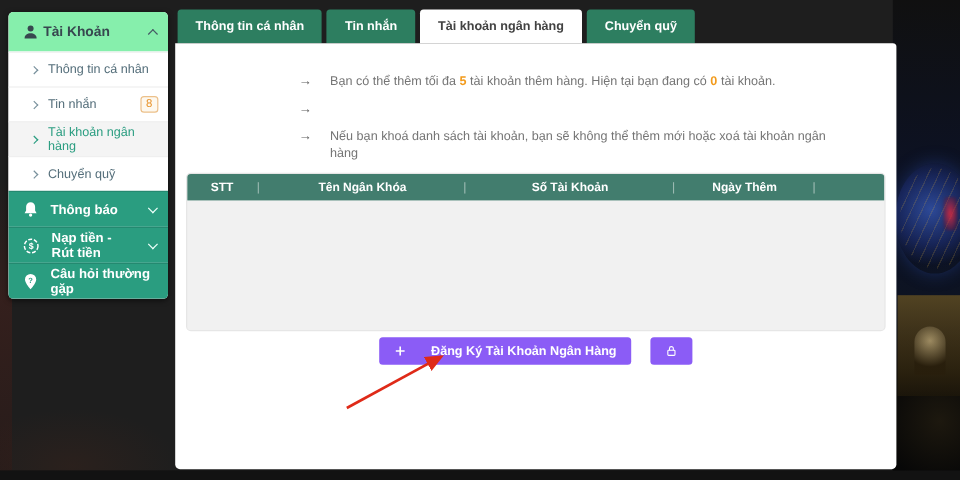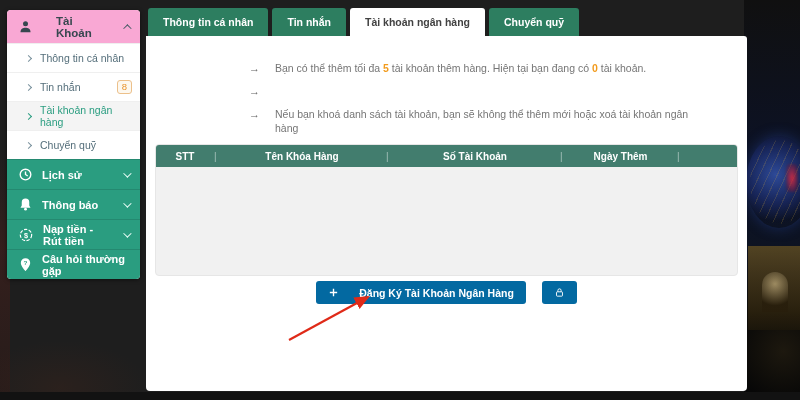--- a/index.html
+++ b/index.html
@@ -25,21 +25,21 @@
     background:radial-gradient(circle at 70% 30%, rgba(30,25,15,.95), #070707 80%); }
   .bg-left-tint { position:absolute; left:0; top:150px; width:10px; height:250px;
     background:linear-gradient(180deg, transparent, rgba(110,35,25,.28) 40%, rgba(60,20,15,.25)); }
   .bg-bottomleft { position:absolute; left:0; top:340px; width:150px; height:60px;
     background:radial-gradient(ellipse at 40% 80%, rgba(80,40,25,.25), transparent 70%); }
   .bg-bottom-band { position:absolute; left:0; top:392px; width:800px; height:8px; background:#121212; }
 
   
   .sidebar { position:absolute; left:7px; top:10px; width:133px; background:#fff; border-radius:4px; overflow:hidden;
     box-shadow:0 1px 4px rgba(0,0,0,.5); }
-  .sb-header { height:33px; display:flex; align-items:center; padding:0 11px; gap:23px; background:#f9a8d4; cursor:pointer;justify-content:flex-end; }
+  .sb-header { height:33px; display:flex; align-items:center; padding:0 11px; gap:3px; background:#86efac; cursor:pointer;justify-content:flex-end; }
   .sb-header .label { font-size:11.5px; font-weight:bold; color:#37474f; flex:1; }
   .sb-item { height:29px; display:flex; align-items:center; padding:0 8px 0 19px; gap:9px; border-top:1px solid #efefef;
     background:#fff; cursor:pointer; }
   .sb-item .label { font-size:10.5px; color:#546e7a; flex:1; }
   .sb-item.active { background:#f4f4f4; }
   .sb-item.active .label { color:#2a9d80; }
   .sb-item.active .chev { border-color:#2a9d80; }
   .chev { width:5px; height:5px; border-right:1.5px solid #78909c; border-top:1.5px solid #78909c;
     transform:rotate(45deg); flex:0 0 auto; }
   .badge { font-size:9.5px; color:#e8932c; background:#fdf8ef; border:1px solid #ecc08a; border-radius:3px;
@@ -74,21 +74,21 @@
     font-size:10px; font-weight:bold; }
   .th { text-align:center; }
   .th-stt { flex:0 0 58px; }
   .th-bank { flex:0 0 168px; }
   .th-acct { flex:0 0 170px; }
   .th-date { flex:0 0 113px; }
   .tsep { flex:0 0 4px; color:rgba(255,255,255,.5); font-weight:normal; }
   .tbody { height:110px; }
 
   .btn-row { position:absolute; left:0; top:245px; width:100%; display:flex; justify-content:center; gap:16px; }
-  .btn { height:23px; display:flex; align-items:center; gap:20px; padding:0 12px; background:#0369a1; color:#fff;
+  .btn { height:23px; display:flex; align-items:center; gap:20px; padding:0 12px; background:#8b5cf6; color:#fff;
     font-size:10.5px; font-weight:bold; border:none; border-radius:3px; cursor:pointer;
     font-family:"Liberation Sans", sans-serif; }
 
   .anno { position:absolute; left:0; top:0; width:800px; height:400px; pointer-events:none; }
 </style>
 </head>
 <body>
 
 <div class="bg-art">
   <div class="bg-sky"></div>
@@ -125,28 +125,20 @@
   <div class="sb-item active">
     <span class="chev"></span>
     <span class="label">Tài khoản ngân hàng</span>
   </div>
   <div class="sb-item">
     <span class="chev"></span>
     <span class="label">Chuyển quỹ</span>
   </div>
 
   <div class="sb-menu-item">
-    <svg width="15" height="15" viewBox="0 0 24 24" fill="none" stroke="#fff" stroke-width="2.2">
-      <circle cx="12" cy="12" r="8.5"></circle>
-        <path d="M12 7v5l3.5 2.5"></path>
-    </svg>
-    <span class="label">Lịch sử</span>
-    <span class="chev-down"></span>
-  </div>
-  <div class="sb-menu-item">
     <svg width="15" height="15" viewBox="0 0 24 24" fill="#fff">
       <path d="M12 2.5a6 6 0 0 0-6 6v5l-2 3.5h16l-2-3.5v-5a6 6 0 0 0-6-6z"></path>
         <circle cx="12" cy="19.5" r="2.2"></circle>
     </svg>
     <span class="label">Thông báo</span>
     <span class="chev-down"></span>
   </div>
   <div class="sb-menu-item">
     <svg width="16" height="16" viewBox="0 0 24 24">
       <circle cx="12" cy="12" r="8.5" fill="none" stroke="#fff" stroke-width="1.8" stroke-dasharray="5 2.2"></circle>
@@ -191,21 +183,21 @@
     <div class="note">
       <span class="bullet">→</span>
       <div class="txt"><span>Nếu bạn khoá danh sách tài khoản, bạn sẽ không thể thêm mới hoặc xoá tài khoản ngân hàng</span></div>
     </div>
   </div>
 
   <div class="table-card">
     <div class="thead">
       <div class="th th-stt">STT</div>
       <div class="tsep">|</div>
-      <div class="th th-bank">Tên Khóa Hàng</div>
+      <div class="th th-bank">Tên Ngân Khóa</div>
       <div class="tsep">|</div>
       <div class="th th-acct">Số Tài Khoản</div>
       <div class="tsep">|</div>
       <div class="th th-date">Ngày Thêm</div>
       <div class="tsep">|</div>
     </div>
     <div class="tbody"></div>
   </div>
 
   <div class="btn-row">

